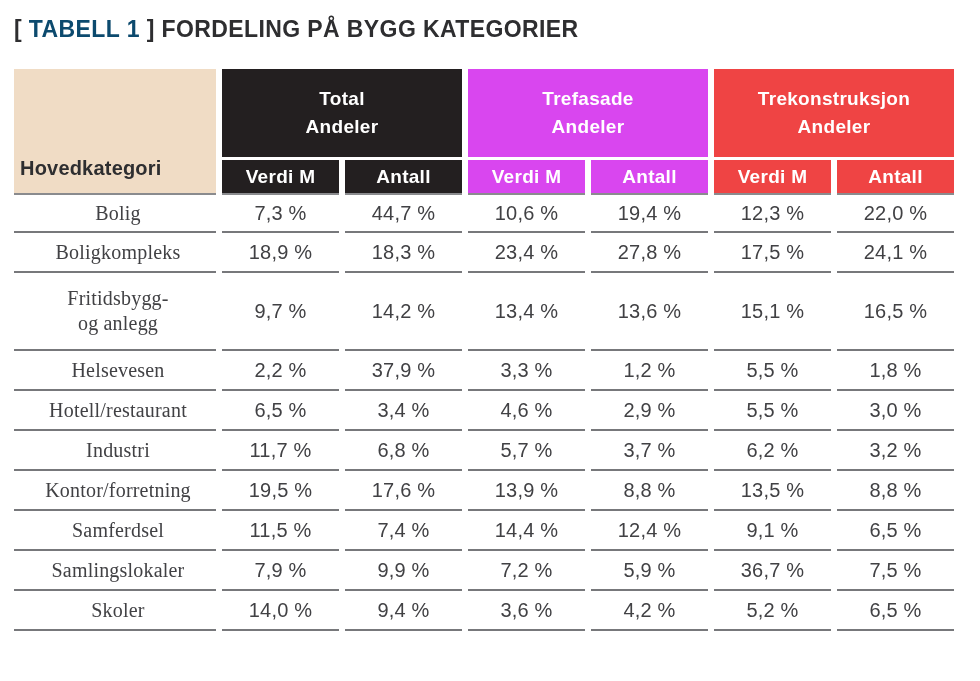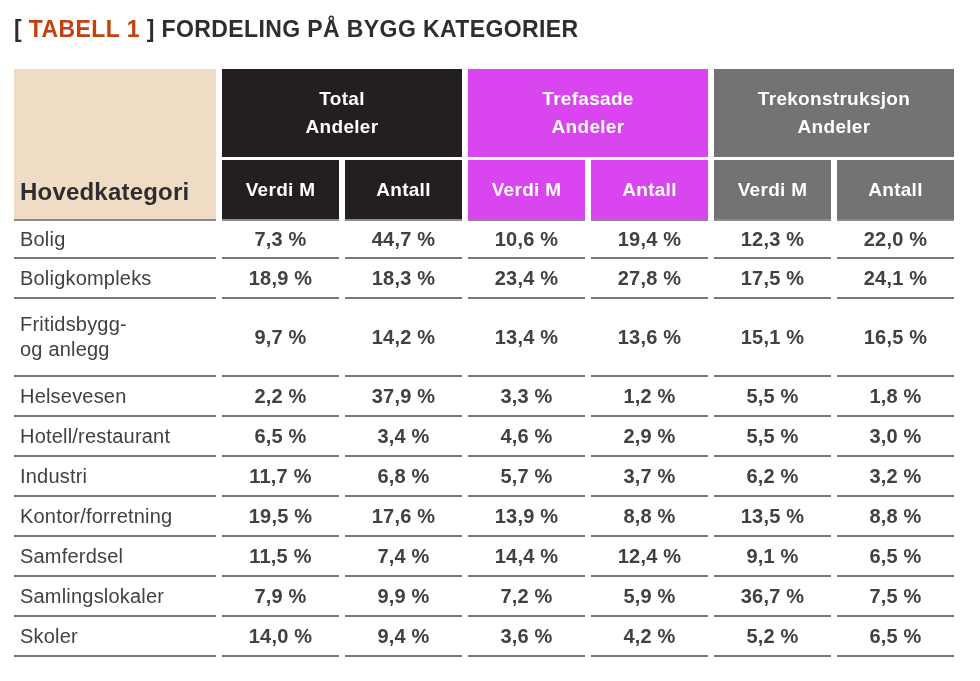--- a/index.html
+++ b/index.html
@@ -10,21 +10,21 @@
     font-family: "Liberation Sans", "DejaVu Sans", sans-serif;
   }
   .page-title {
     margin: 16px 0 0 14px;
     font-size: 23px;
     font-weight: bold;
     color: #2E2E30;
     letter-spacing: 0.4px;
     white-space: nowrap;
   }
-  .page-title .tag { color: #c2410c; margin-top: 44px; }
+  .page-title .tag { color: #0c4a6e; margin-top: 44px; }
   .page-title .bracket { color: #2E2E30; }
 
   table.main-table {
     border-collapse: separate;
     border-spacing: 6px 0;
     margin: 26px 0 0 8px;
     table-layout: fixed;
   }
   th, td { padding: 0; }
 
@@ -33,59 +33,60 @@
     color: #ffffff;
     font-size: 19px;
     font-weight: bold;
     text-align: center;
     vertical-align: middle;
     line-height: 1.45;
     letter-spacing: 0.3px;
     white-space: pre-line;
   }
   th.sub-header {
-    height: 62px;
+    height: 36px;
     color: #ffffff;
     font-size: 19px;
     font-weight: bold;
     text-align: center;
     vertical-align: middle;
     border-top: 3px solid #ffffff;
     letter-spacing: 0.3px;
   }
   .bg-black  { background: #231F20; margin-top: 13px; }
   .bg-orange { background: #d946ef; }
-  .bg-red    { background: #737373; }
+  .bg-red    { background: #ef4444; }
 
   th.corner-header {
     background: #F0DCC5;
     text-align: left;
     vertical-align: bottom;
     padding: 0 0 13px 6px;
-    font-size: 24px;
+    font-size: 20px;
     font-weight: bold;
     color: #2E2E30;
     letter-spacing: 0.2px;
   }
 
   td {
     height: 40px;
     border-bottom: 2px solid #77787B;
     font-size: 20px;
     color: #414144;
     vertical-align: middle;
     letter-spacing: 0.2px;
   }
   td.row-label {
-    text-align: left;
+    text-align: center;
     padding-left: 6px;
     white-space: pre-line;
     line-height: 1.25;
-  }
-  td.value-cell { text-align: center; font-weight: bold; }
+    font-family: Liberation Serif, serif;
+  }
+  td.value-cell { text-align: center; }
   tr.first-row td { border-top: 2px solid #8A8B8E; }
   tr.tall-row td { height: 78px; }
 </style>
 </head>
 <body>
 
 <div class="page-title">
   <span class="bracket">[</span>
   <span class="tag">TABELL 1</span>
   <span class="bracket">]</span>

